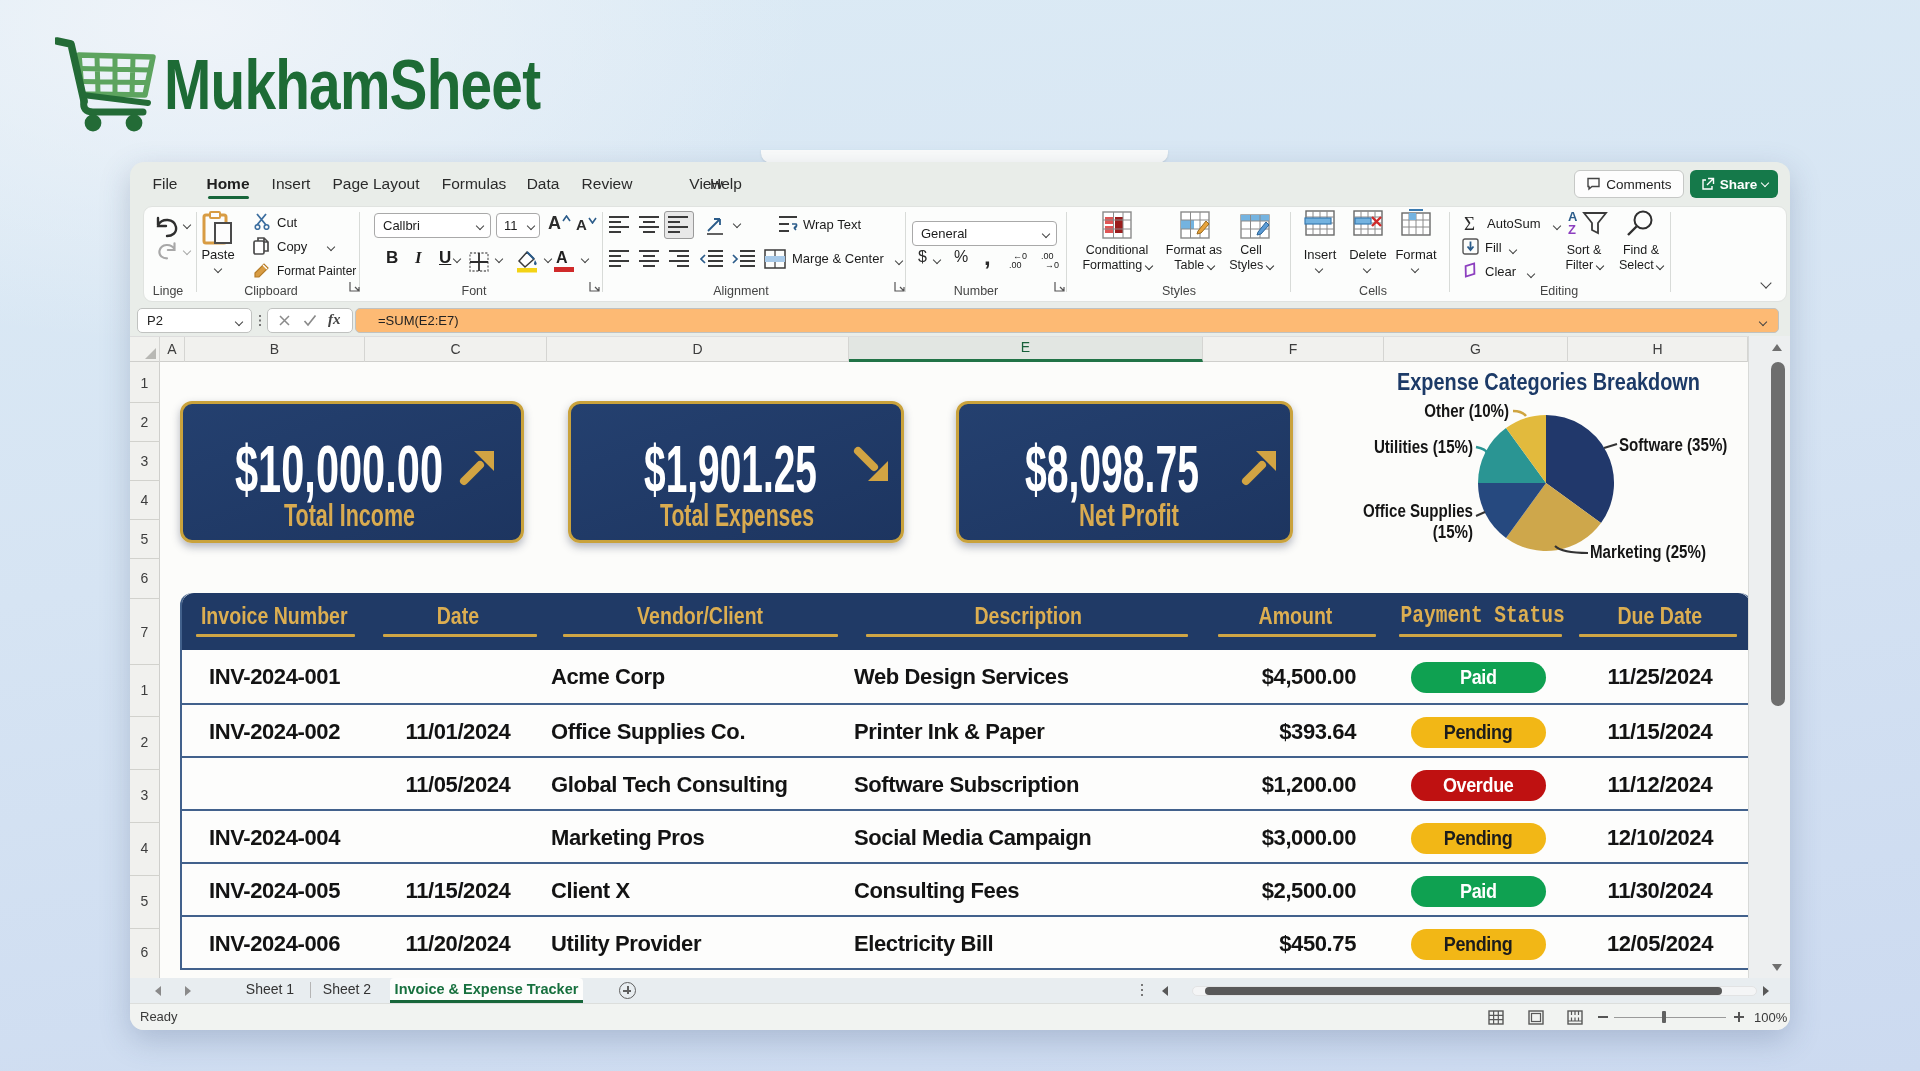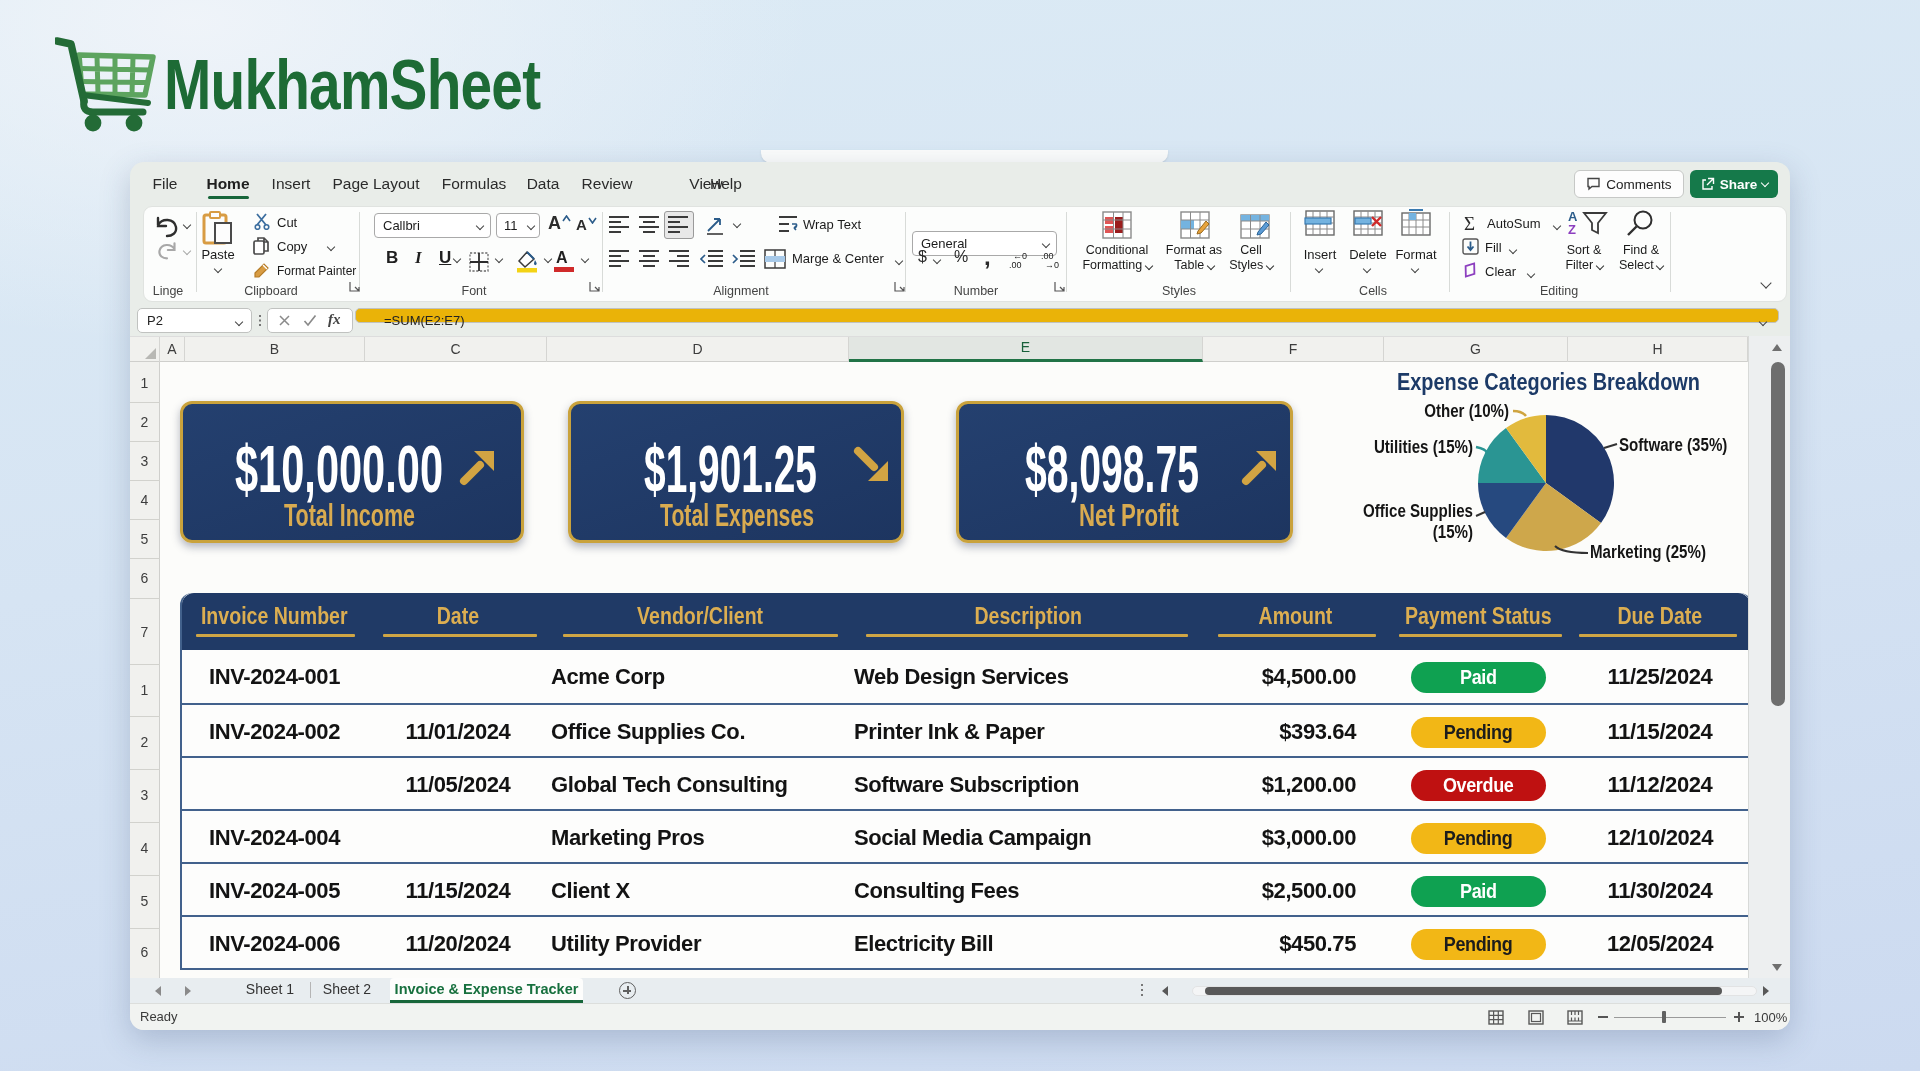--- a/index.html
+++ b/index.html
@@ -18,21 +18,21 @@
 #homeTab{color:#1f1f1f;font-weight:bold;}
 #homeUL{position:absolute;left:78px;top:34px;width:41px;height:3px;background:#17663a;border-radius:2px;}
 #cmtBtn{position:absolute;left:1444px;top:8px;width:110px;height:28px;background:#fdfdfd;border:1px solid #c6c8c6;border-radius:6px;font-size:13.5px;color:#222;display:flex;align-items:center;justify-content:center;gap:5px;box-sizing:border-box;}
 #shareBtn{position:absolute;left:1560px;top:8px;width:88px;height:28px;background:#15794a;border-radius:6px;font-size:13.5px;color:#fff;font-weight:bold;display:flex;align-items:center;justify-content:center;gap:5px;}
 
 #ribbon{position:absolute;left:13px;top:44px;width:1644px;height:96px;background:#fcfdfc;border:1px solid #e0e3e0;border-radius:9px;box-sizing:border-box;}
 .rsep{position:absolute;top:5px;height:80px;width:1px;background:#d8dbd8;}
 .glabel{position:absolute;top:76px;height:16px;line-height:16px;font-size:12.5px;color:#444;transform:translateX(-50%);}
 
 #namebox{position:absolute;left:7px;top:146px;width:115px;height:25px;background:#fff;border:1px solid #c0c2c0;border-radius:5px;box-sizing:border-box;font-size:13px;color:#222;line-height:23px;padding-left:9px;}
-#fxbox{position:absolute;left:225px;top:146px;width:1424px;height:15px;background:#eab308;border:1px solid #c0c2c0;border-radius:5px;box-sizing:border-box;font-size:13px;color:#222;line-height:23px;padding-left:28px;}
+#fxbox{position:absolute;left:225px;top:146px;width:1424px;height:25px;background:#fdba74;border:1px solid #c0c2c0;border-radius:5px;box-sizing:border-box;font-size:13px;color:#222;line-height:23px;padding-left:22px;}
 
 #colhdr{position:absolute;left:0px;top:174px;width:1618px;height:26px;background:#f1f1ee;border-top:1px solid #dddddd;border-bottom:1px solid #cfcfcc;box-sizing:border-box;}
 .colcell{position:absolute;top:0;height:25px;line-height:25px;font-size:14px;color:#3d3d3d;text-align:center;border-right:1px solid #d5d5d2;box-sizing:border-box;}
 #rowhdr{position:absolute;left:0px;top:200px;width:30px;height:616px;background:#f1f1ee;border-right:1px solid #cfcfcc;box-sizing:border-box;}
 .rowcell{position:absolute;left:0;width:29px;text-align:center;font-size:14px;color:#3d3d3d;transform:translateY(-50%);}
 .rowline{position:absolute;left:0;width:50px;height:1px;background:#d2d2cd;}
 #canvas{position:absolute;left:30px;top:200px;width:1588px;height:616px;background:#fcfcfa;}
 #vscroll{position:absolute;left:1618px;top:174px;width:42px;height:642px;background:#edeff0;border-left:1px solid #d8dad8;box-sizing:border-box;}
 #tabbar{position:absolute;left:0;top:816px;width:1660px;height:25px;background:#e8edf0;}
 #statusbar{position:absolute;left:0;top:841px;width:1660px;height:27px;background:#f1f3f1;border-top:1px solid #dcdedc;border-radius:0 0 14px 14px;box-sizing:border-box;font-size:13px;color:#3a3a3a;}
@@ -254,21 +254,21 @@
         <path d="M1 6 L5 10 L1 14" stroke="#2b5c8a" stroke-width="1.7" fill="none"></path>
       </svg>
     <svg class="ri" style="left:620px;top:42px;" width="22" height="20" viewBox="0 0 22 20">
         <rect x="1" y="1" width="20" height="18" fill="none" stroke="#3a3a3a" stroke-width="1.5"></rect>
         <rect x="1" y="7" width="20" height="6" fill="#a7c9e8"></rect>
         <path d="M11 1 V7 M11 13 V19" stroke="#3a3a3a" stroke-width="1.2"></path>
       </svg>
     <span class="ri r13" style="left:648px;top:44px;">Marge &amp; Center</span>
     <span class="ri chv" style="left:752px;top:51px;"></span>
 
-    <div class="ri" style="left:768px;top:24px;width:145px;height:25px;border:1px solid #a9a9a9;border-radius:4px;background:#fff;box-sizing:border-box;text-align:right;">
+    <div class="ri" style="left:768px;top:14px;width:145px;height:25px;border:1px solid #a9a9a9;border-radius:4px;background:#fff;box-sizing:border-box;text-align:right;">
       <span class="r13" style="position:absolute;left:8px;top:4px;">General</span>
         <span class="chv" style="position:absolute;right:7px;top:9px;"></span>
     </div>
     <span class="ri" style="left:774px;top:41px;font-size:16px;color:#2a2a2a;">$</span>
     <span class="ri chv" style="left:790px;top:50px;"></span>
     <span class="ri" style="left:810px;top:41px;font-size:16px;color:#2a2a2a;">%</span>
     <span class="ri" style="left:840px;top:36px;font-size:24px;font-weight:bold;color:#2a2a2a;">,</span>
     <svg class="ri" style="left:864px;top:42px;" width="28" height="20" viewBox="0 0 28 20">
         <text x="5" y="10" font-size="9" fill="#222" font-family="Liberation Sans">←0</text>
         <text x="1" y="19" font-size="9" fill="#222" font-family="Liberation Sans">.00</text>
@@ -479,21 +479,21 @@
             <div class="u" style="left:14px;width:275px;"></div>
           </div>
         <div class="th" style="left:669px;width:354px;">
             <div class="t"><span>Description</span></div>
             <div class="u" style="left:15px;width:322px;"></div>
           </div>
         <div class="th" style="left:1023px;width:181px;">
             <div class="t"><span>Amount</span></div>
             <div class="u" style="left:13px;width:158px;"></div>
           </div>
-        <div class="th" style="left:1204px;width:184px;">
+        <div class="th" style="left:1204px;width:184px;font-family:Liberation Mono, monospace;">
             <div class="t"><span>Payment Status</span></div>
             <div class="u" style="left:13px;width:163px;"></div>
           </div>
         <div class="th" style="left:1388px;width:180px;">
             <div class="t"><span>Due Date</span></div>
             <div class="u" style="left:9px;width:158px;"></div>
           </div>
       </div>
       <div class="trow" style="top:57px;border-top:none;height:53px;">
         <div class="td tdc" style="left:0;width:185px;"><span>INV-2024-001</span></div>

